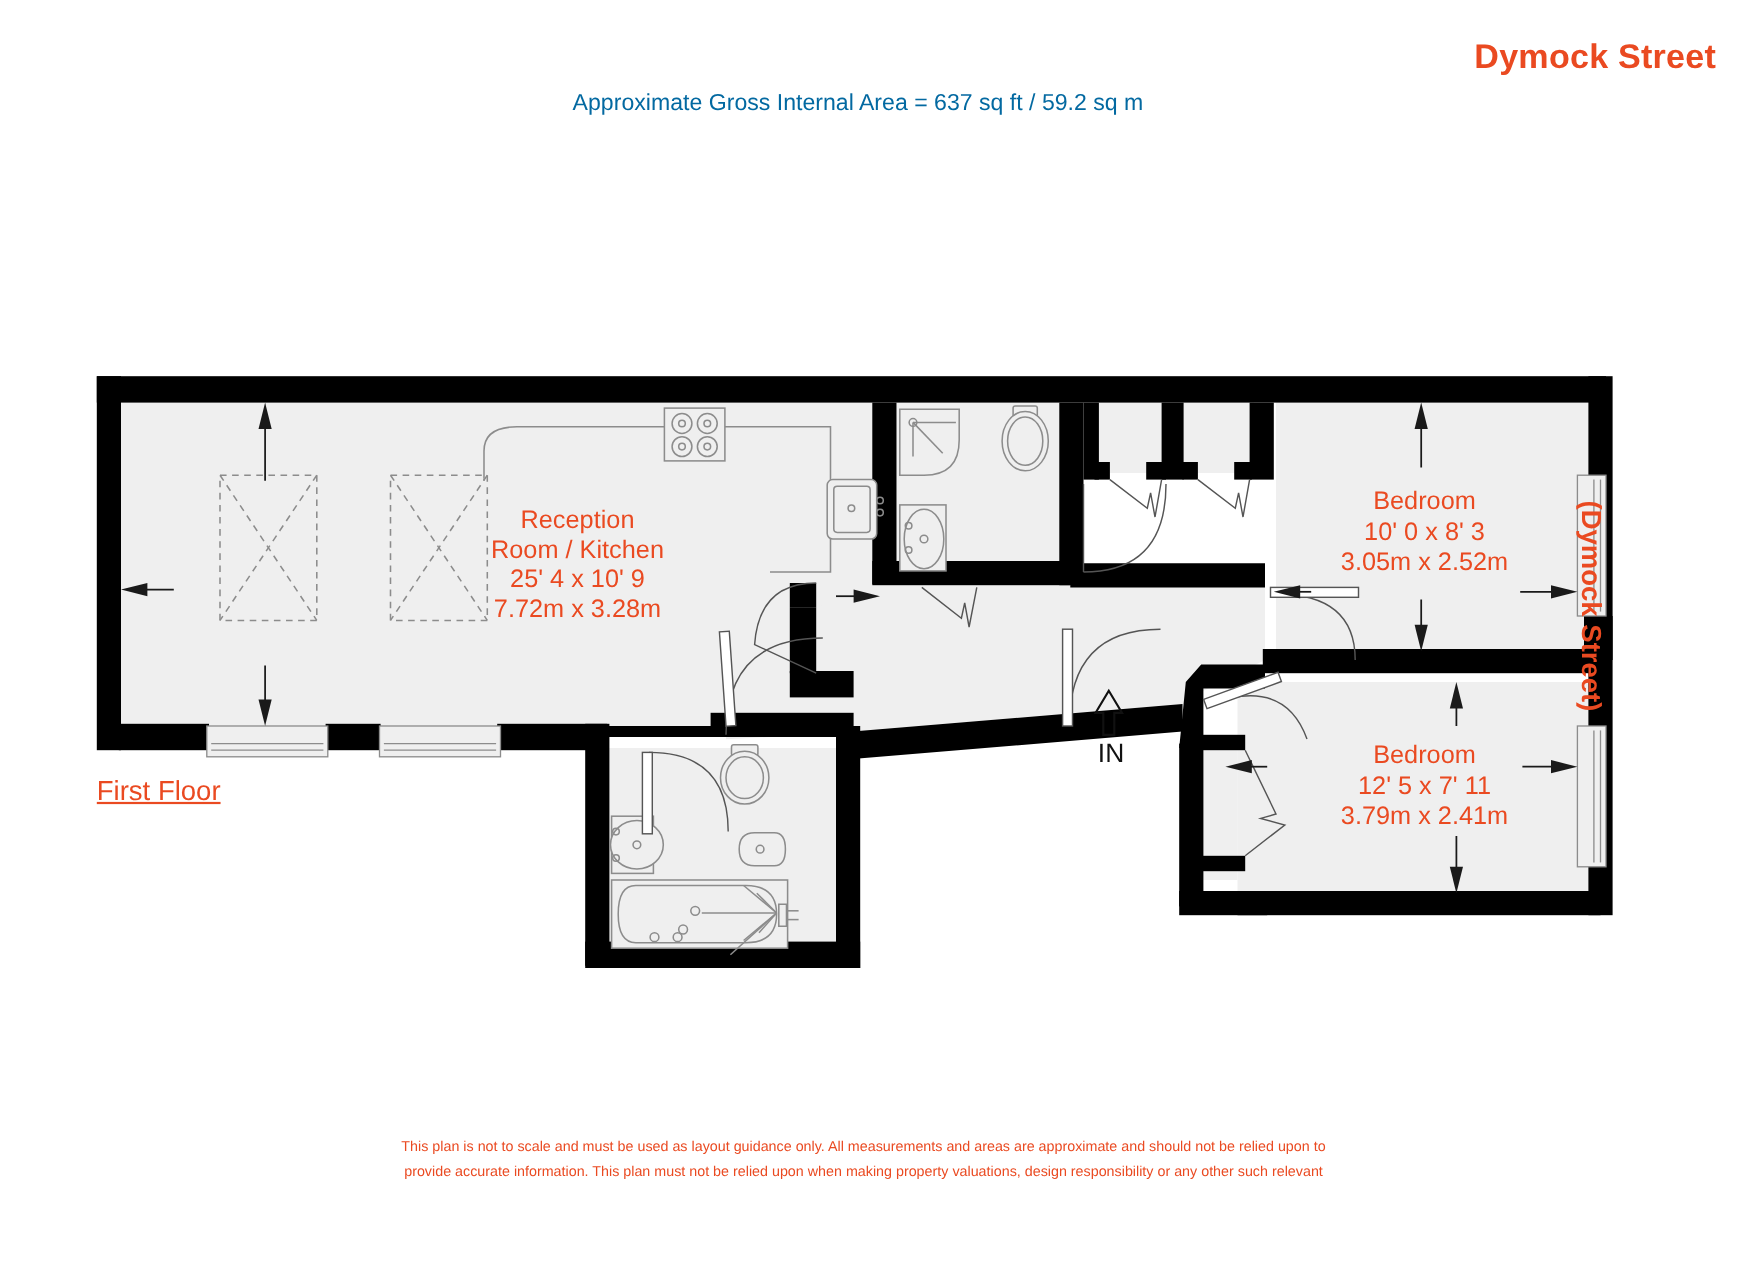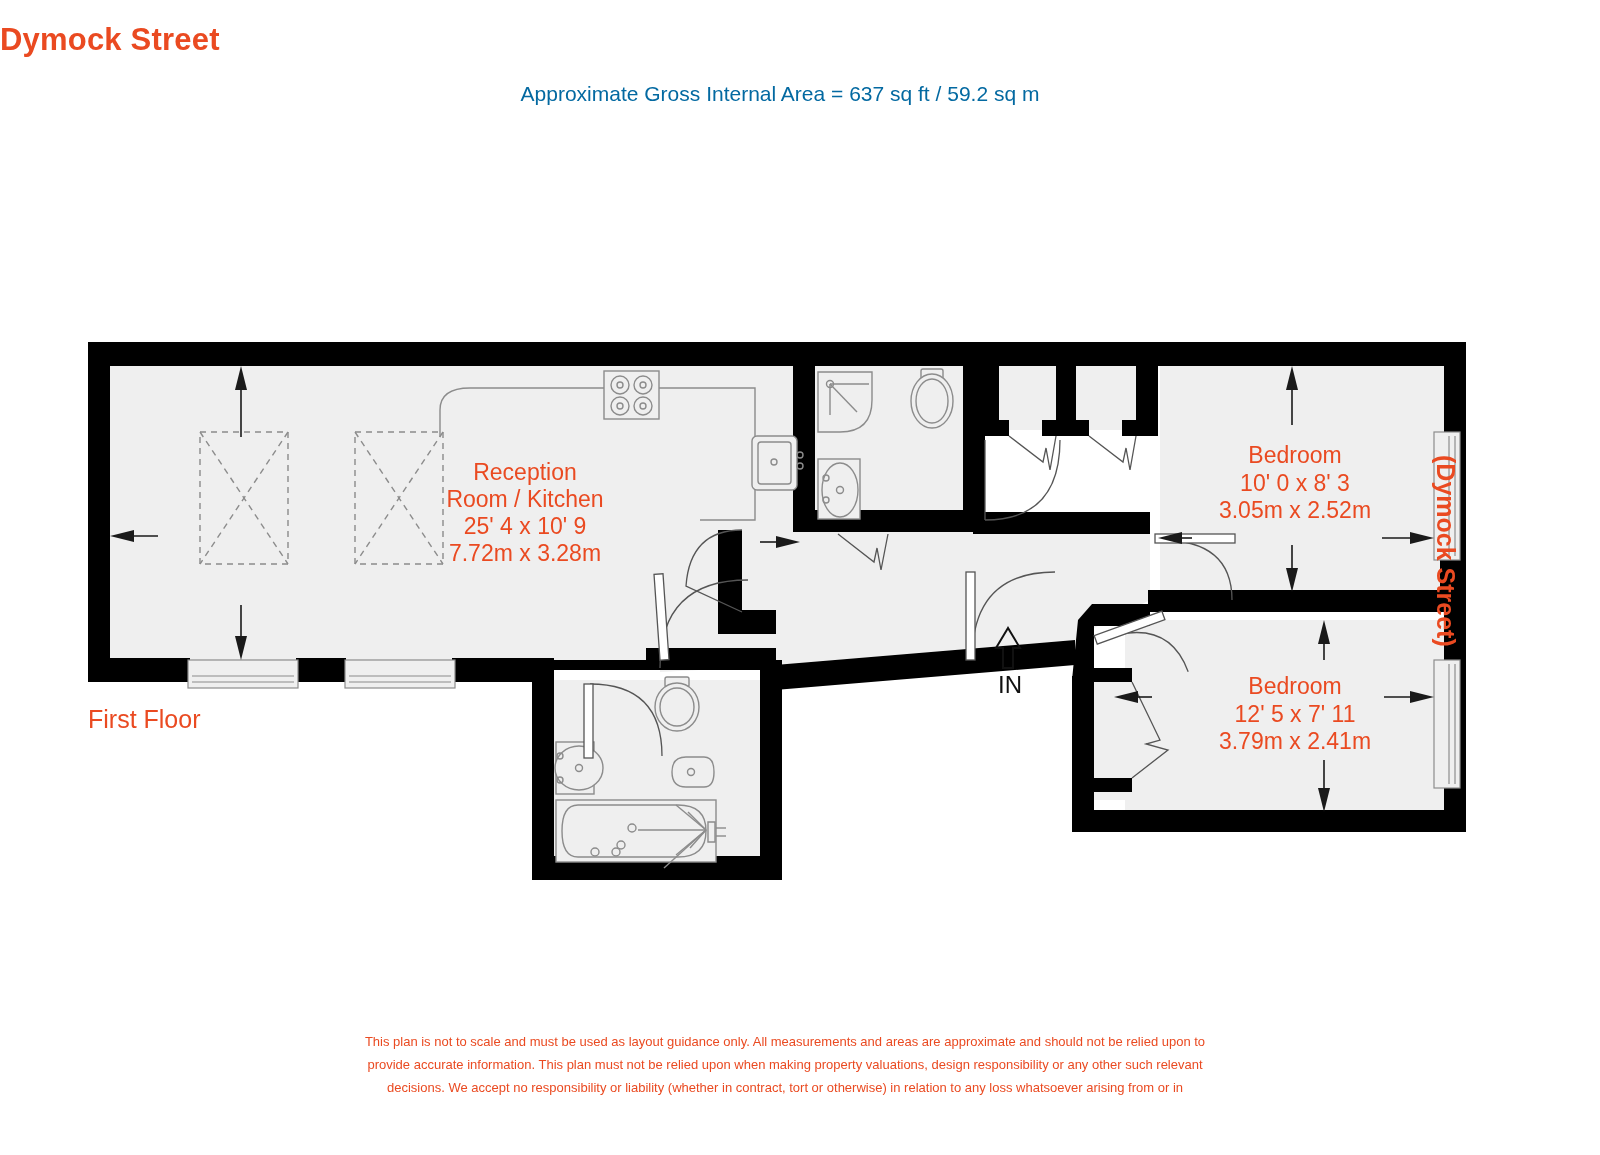--- a/index.html
+++ b/index.html
@@ -15,44 +15,45 @@
     overflow: hidden;
   }
   #page {
     position: relative;
     width: 1600px;
     height: 1155px;
     background: #ffffff;
   }
   .title {
     position: absolute;
-    top: 22px;
+    top: 34px;
     left: 0;
     width: 1560px;
-    text-align: left;
+    text-align: right;
     font-size: 31px;
     font-weight: bold;
     color: #ea4a21;
     letter-spacing: 0.2px;
   }
   .subtitle {
     position: absolute;
     top: 82px;
     left: 0;
     width: 1560px;
     text-align: center;
     font-size: 21px;
     color: #0369a1;
   }
   .floor-label {
     position: absolute;
     left: 88px;
     top: 705px;
     font-size: 25px;
     color: #ea4a21;
+    text-decoration: underline;
   }
   .street-side {
     position: absolute;
     left: 1460px;
     top: 455px;
     width: 250px;
     font-size: 25px;
     font-weight: bold;
     color: #ea4a21;
     transform: rotate(90deg);
@@ -422,16 +423,15 @@
     </g>
 
   </svg>
 
   <div class="floor-label">First Floor</div>
   <div class="street-side">(Dymock Street)</div>
 
   <div class="disclaimer">
     <div>This plan is not to scale and must be used as layout guidance only. All measurements and areas are approximate and should not be relied upon to</div>
     <div>provide accurate information. This plan must not be relied upon when making property valuations, design responsibility or any other such relevant</div>
-    <div>decisions. We accept no responsibility or liability (whether in contract, tort or otherwise) in relation to any loss whatsoever arising from or in</div>
   </div>
 
 </div>
 
 </body></html>

